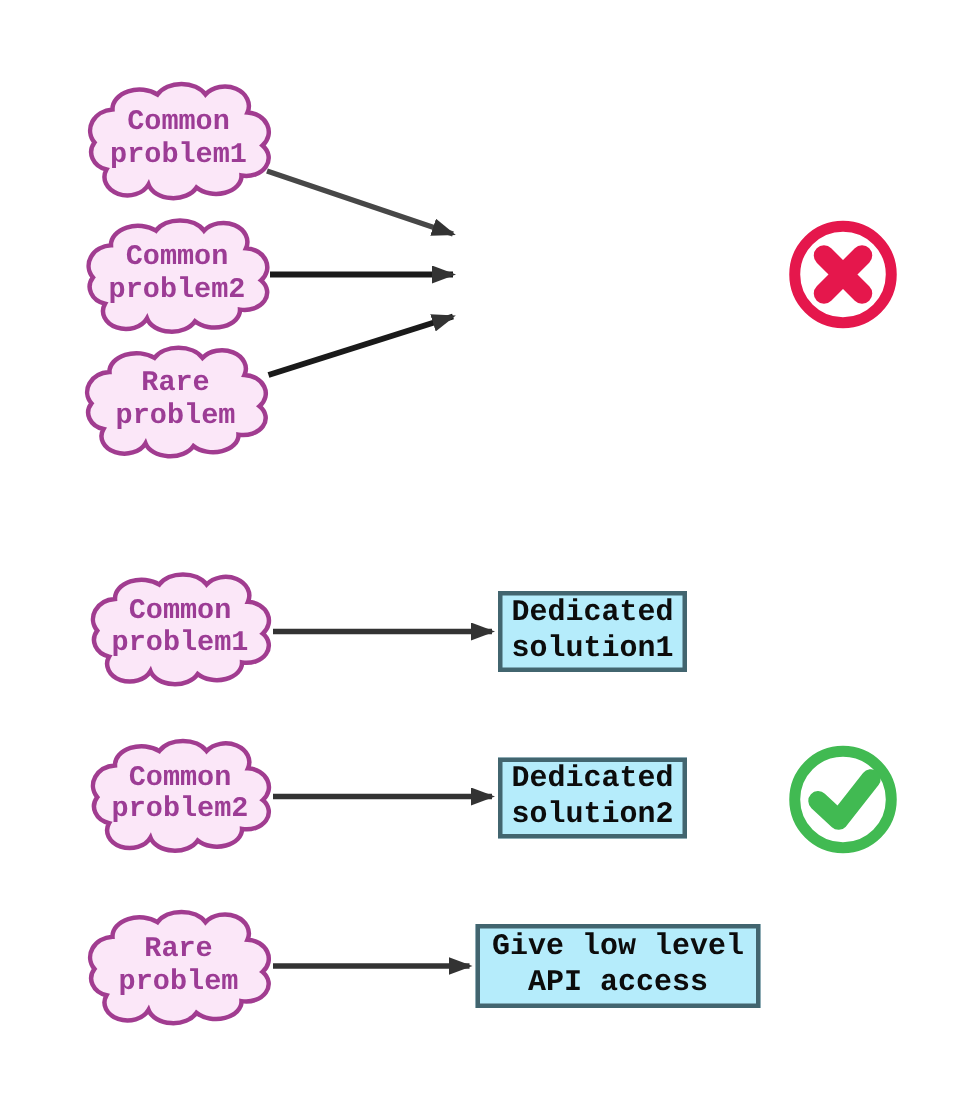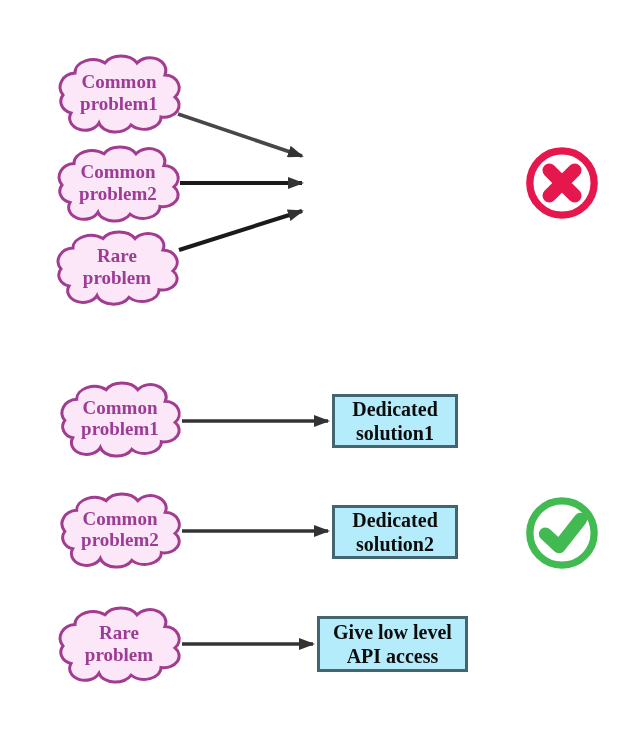--- a/index.html
+++ b/index.html
@@ -5,21 +5,21 @@
   html, body {
     margin: 0;
     padding: 0;
     background: #ffffff;
   }
   .canvas {
     position: relative;
     width: 636px;
     height: 738px;
     background: #ffffff;
-    font-family: Liberation Serif, serif;
+    font-family: Liberation Mono, monospace;
     overflow: hidden;
   }
   #arrow-layer {
     position: absolute;
     left: 0; top: 0;
     width: 636px; height: 738px;
     z-index: 1;
   }
   .cloud {
     position: absolute;
@@ -155,16 +155,16 @@
   </div>
 
   <div class="cloud" style="left:53px; top:607px; width:132px; height:76px;">
     <svg viewBox="0 0 132 78" preserveAspectRatio="none">
       <path d="M 10 40 A 16 14 0 0 1 22 18 A 18 13 0 0 1 52 8 A 18 13 0 0 1 84 8 A 16 13 0 0 1 112 20 A 15 13 0 0 1 122 42 A 15 12 0 0 1 108 62 A 17 12 0 0 1 78 70 A 17 12 0 0 1 46 68 A 15 12 0 0 1 18 58 A 14 12 0 0 1 10 40 Z" fill="#fbe7f8" stroke="#a13c90" stroke-width="3" vector-effect="non-scaling-stroke"></path>
     </svg>
     <div class="cloud-label">Rare
 problem</div>
   </div>
 
-  <div class="sbox small" style="left:317px; top:616px; width:151px; height:56px;">Give low level
+  <div class="sbox small" style="left:317px; top:616px; width:190px; height:56px;">Give low level
 API access</div>
 
 </div>
 
 </body></html>

